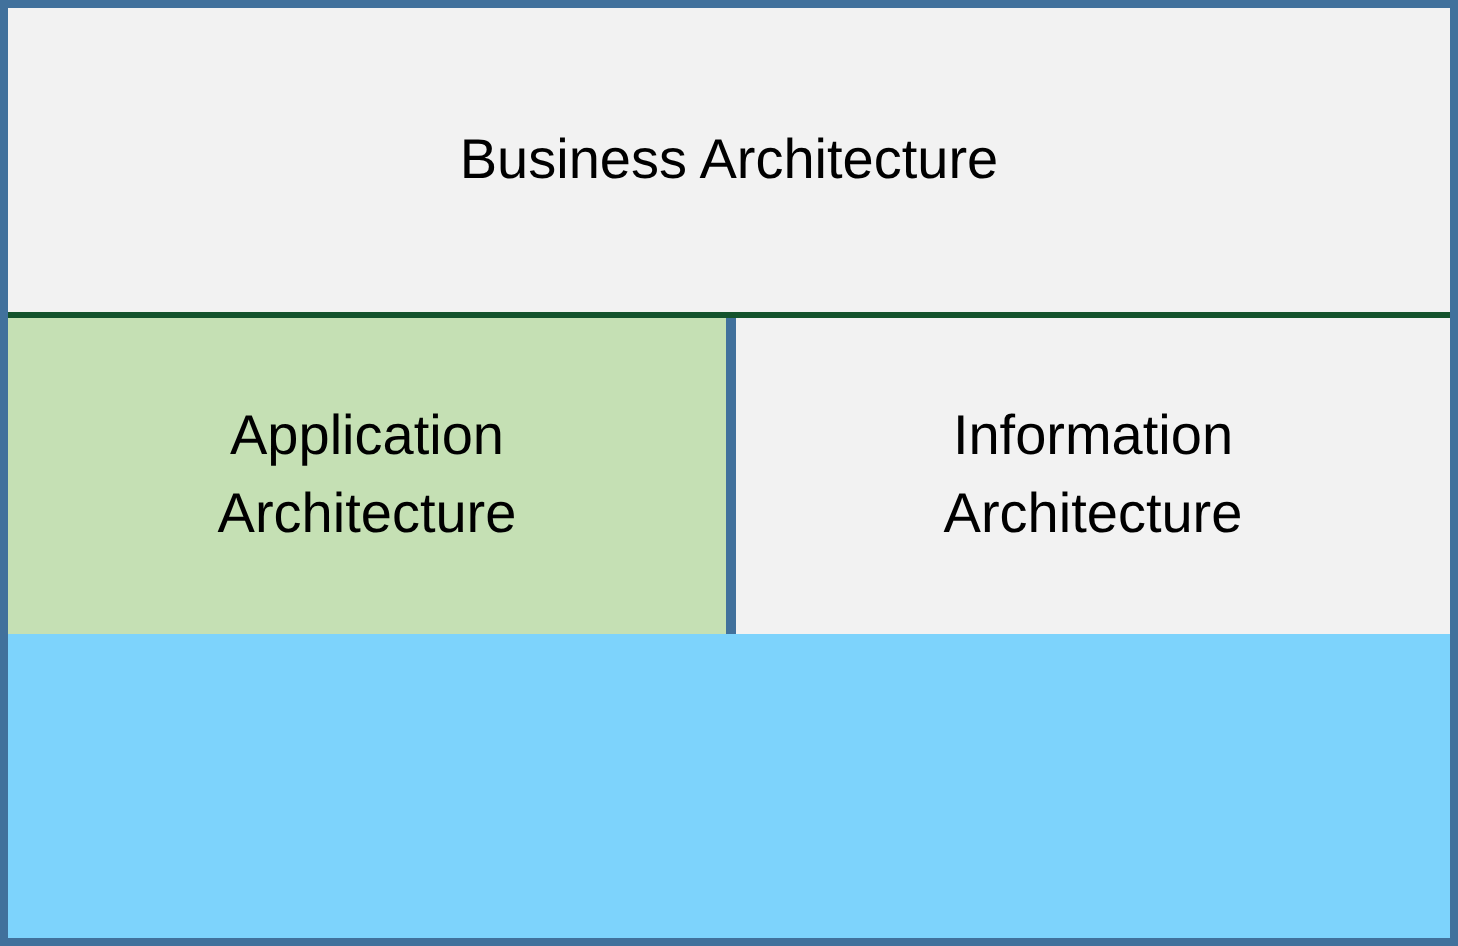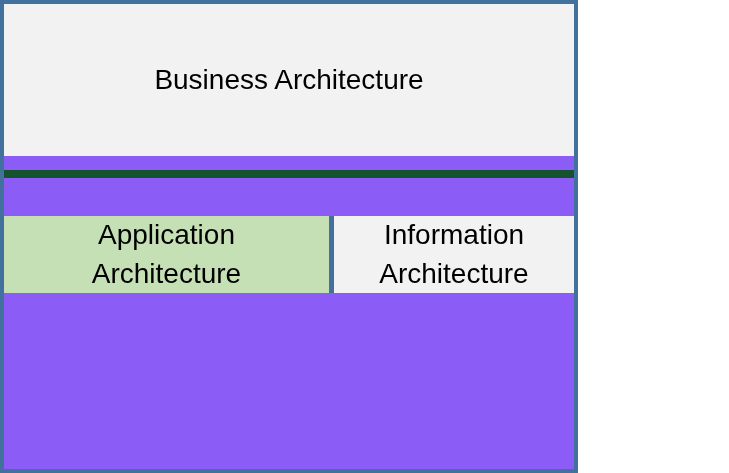--- a/index.html
+++ b/index.html
@@ -2,38 +2,37 @@
 <html><head>
 <meta charset="utf-8">
 <style>
   html, body {
     margin: 0;
     padding: 0;
     background: #ffffff;
   }
   .diagram {
     position: relative;
-    width: 578px;
+    width: 729px;
     height: 473px;
     box-sizing: border-box;
     border: 4px solid #41719C;
-    background: #8b5cf6;
+    background: #7dd3fc;
     font-family: "Liberation Sans", "DejaVu Sans", sans-serif;
     color: #000000;
     display: flex;
     flex-direction: column;
-    gap: 14px;
   }
   .row {
     box-sizing: border-box;
     display: flex;
     align-items: stretch;
   }
   .row-business { height: 152px; }
-  .row-middle   { height: 161px; border-top: 8px solid #14532d; align-items: center; }
+  .row-middle   { height: 161px; border-top: 3px solid #14532d; }
   .row-technology { flex: 1; border-top: 4px solid #41719C; }
 
   .box {
     box-sizing: border-box;
     display: flex;
     align-items: center;
     justify-content: center;
     text-align: center;
     font-size: 28px;
     line-height: 1.38;

